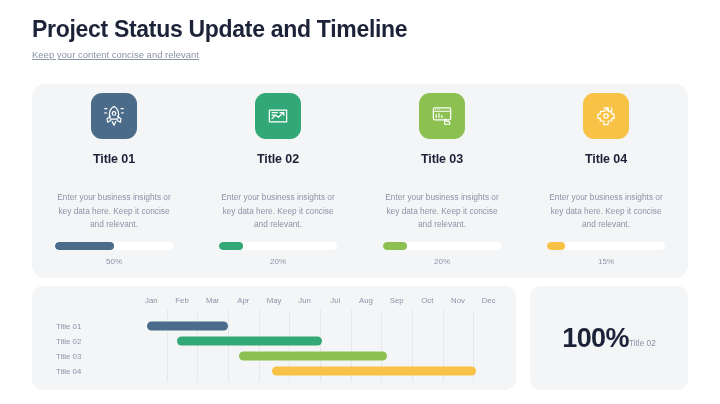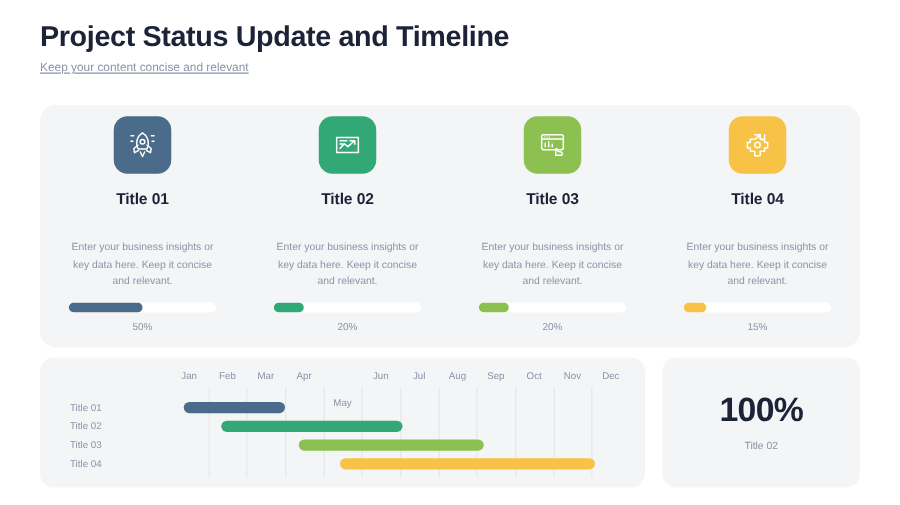--- a/index.html
+++ b/index.html
@@ -165,21 +165,21 @@
 
   .kpi-panel {
     position: absolute;
     left: 530px;
     top: 286px;
     width: 158px;
     height: 104px;
     background: #f4f5f7;
     border-radius: 11px;
     display: flex;
-    flex-direction: column;
+    flex-direction: row;
     align-items: center;
     justify-content: center;
   }
   .kpi-value {
     font-size: 27px;
     font-weight: bold;
     color: #1c2237;
     letter-spacing: -0.6px;
     line-height: 1;
   }
@@ -282,21 +282,21 @@
         <div class="gantt-row-label" style="top: 76.5px;">Title 04</div>
       </div>
     <div class="gantt-plot" id="gantt-plot">
         <div class="month-head" style="left: 4.16667%;">Jan</div>
         <div class="month-head" style="left: 12.5%; text-align: right;">Feb</div>
         <div class="vgrid" style="left: 8.33333%;"></div>
         <div class="month-head" style="left: 20.8333%; text-align: center;">Mar</div>
         <div class="vgrid" style="left: 16.6667%;"></div>
         <div class="month-head" style="left: 29.1667%;">Apr</div>
         <div class="vgrid" style="left: 25%;"></div>
-        <div class="month-head" style="left: 37.5%; margin-top: 22px;">May</div>
+        <div class="month-head" style="left: 37.5%;">May</div>
         <div class="vgrid" style="left: 33.3333%;"></div>
         <div class="month-head" style="left: 45.8333%;">Jun</div>
         <div class="vgrid" style="left: 41.6667%;"></div>
         <div class="month-head" style="left: 54.1667%;">Jul</div>
         <div class="vgrid" style="left: 50%;"></div>
         <div class="month-head" style="left: 62.5%;">Aug</div>
         <div class="vgrid" style="left: 58.3333%;"></div>
         <div class="month-head" style="left: 70.8333%;">Sep</div>
         <div class="vgrid" style="left: 66.6667%;"></div>
         <div class="month-head" style="left: 79.1667%;">Oct</div>

